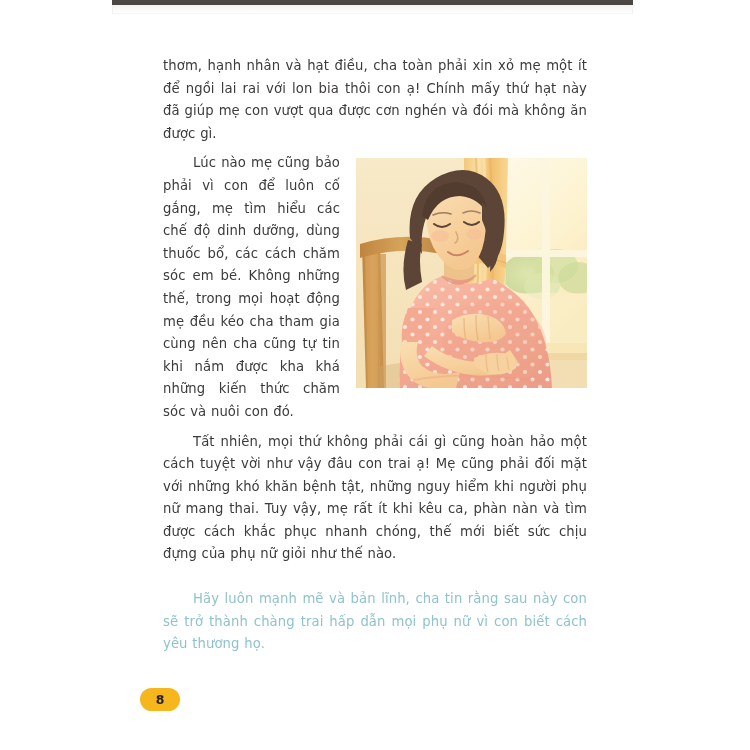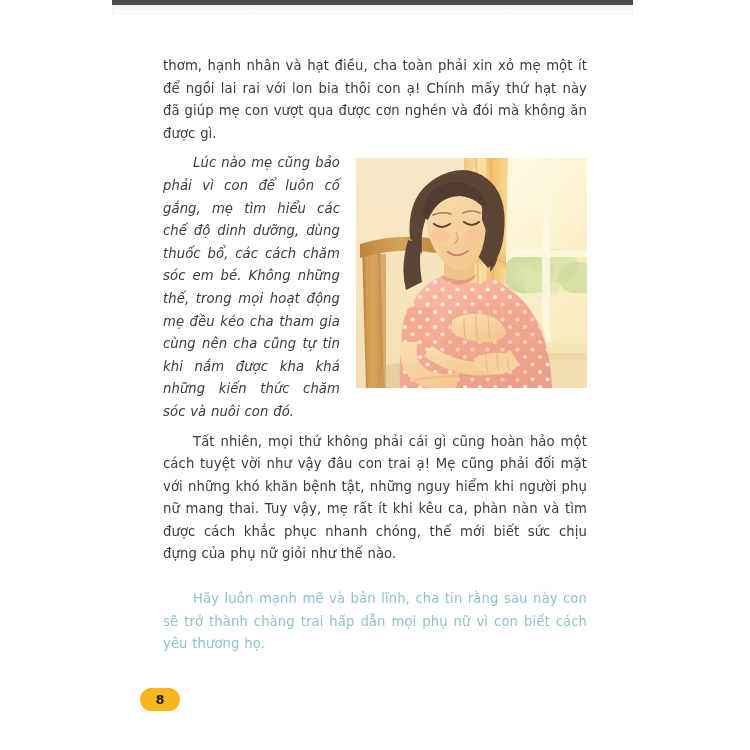--- a/index.html
+++ b/index.html
@@ -68,21 +68,20 @@
   p.body-par + p.body-par {
     margin-top: 7px;
   }
   p.indent {
     text-indent: 30px;
   }
 
   
   #wrap-par {
     margin: 7px 0 0 0;
-    font-style: italic;
   }
 
   
   #illustration {
     float: right;
     width: 231px;
     height: 230px;
     margin: 6px 0 4px 16px;
     position: relative;
     overflow: hidden;

